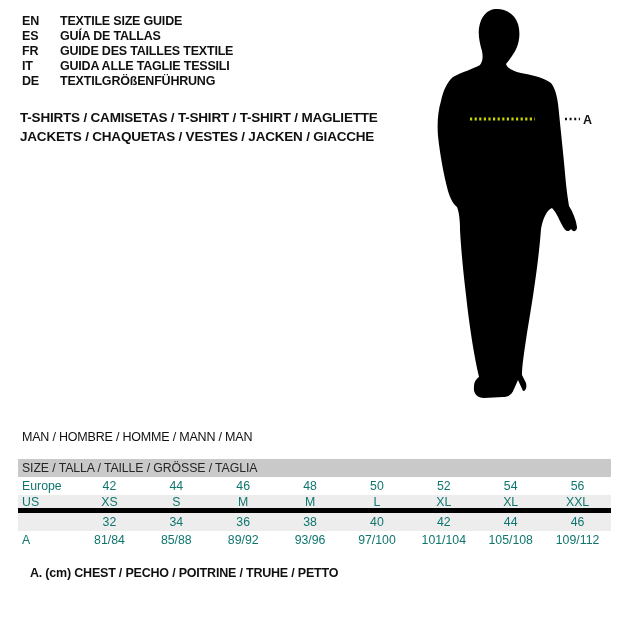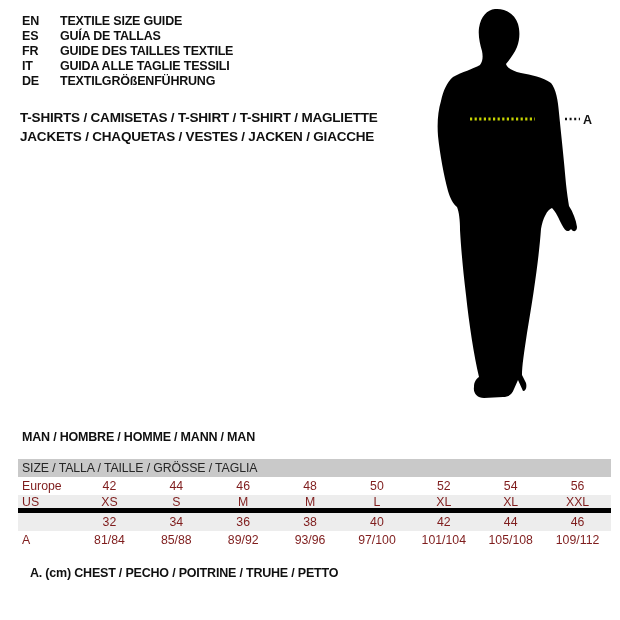--- a/index.html
+++ b/index.html
@@ -25,31 +25,31 @@
     font-size: 13.5px; font-weight: 700; letter-spacing: -0.2px;
     line-height: 18.5px; color: #101010; white-space: nowrap;
   }
 
   
   .figure-wrap { position: absolute; left: 425px; top: 8px; width: 175px; height: 395px; }
   .figure-wrap svg { display: block; }
   .measure-a-text { font-family: "Liberation Sans", sans-serif; font-size: 12.5px; font-weight: 700; fill: #111; }
 
   
-  .table-heading { position: absolute; left: 22px; top: 430px; font-size: 12.5px; font-weight: 700; letter-spacing: -0.2px; white-space: nowrap; }
+  .table-heading { position: absolute; left: 22px; top: 430px; font-size: 12.5px; font-weight: 400; letter-spacing: -0.2px; white-space: nowrap; }
   .size-table { position: absolute; left: 18px; top: 459px; width: 593px; }
   .size-bar {
     height: 18px; display: flex; align-items: center;
     padding-left: 4px; box-sizing: border-box;
     font-size: 12.3px; font-weight: 400; color: #262626; letter-spacing: -0.1px;
   }
   .t-row {
     display: grid; grid-template-columns: 58px repeat(8, 1fr);
     height: 18px; align-items: center;
-    font-size: 12.3px; font-weight: 400; color: #7f1d1d;
+    font-size: 12.3px; font-weight: 400; color: #0f766e;
   }
   .t-row .label { padding-left: 4px; text-align: left; }
   .t-row .cell { text-align: center; }
   .t-row.alt-top { border-bottom: 5px solid #000000; box-sizing: border-box; }
   .footnote { position: absolute; left: 22px; top: 566px; font-size: 12.5px; font-weight: 700; letter-spacing: -0.2px; white-space: nowrap; margin-left: 8px; }
 </style>
 </head>
 <body>
 
 <div class="canvas">

